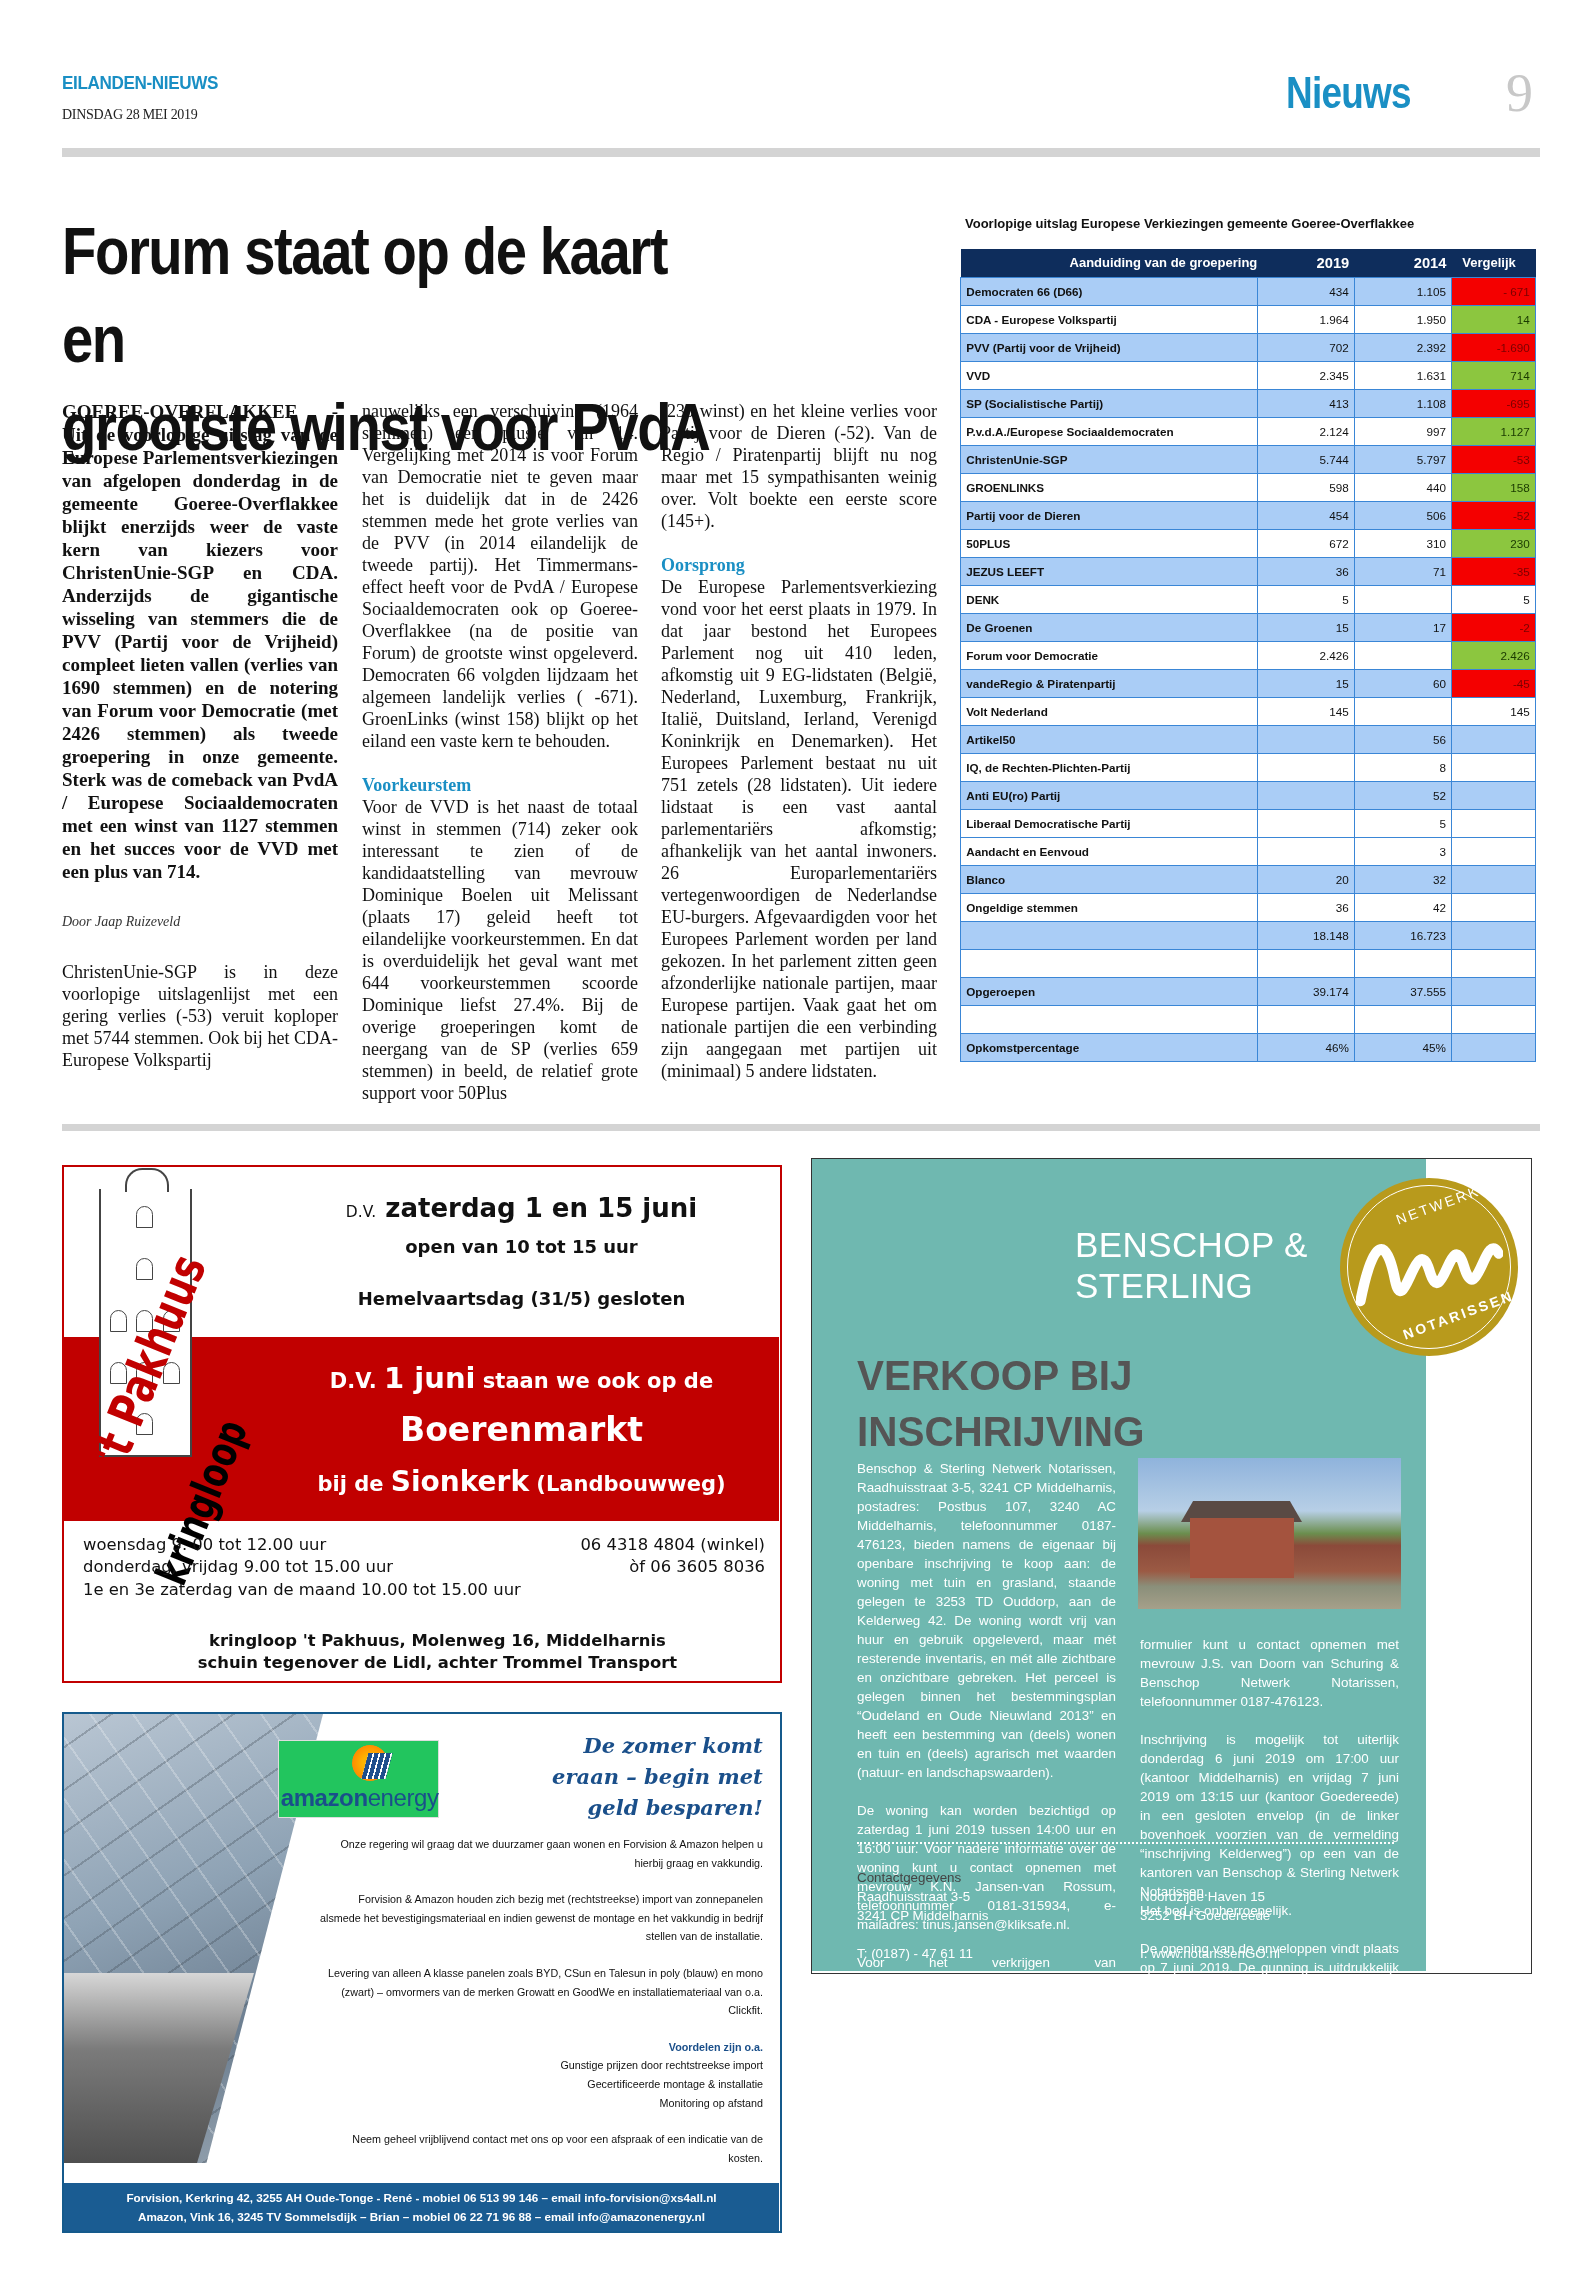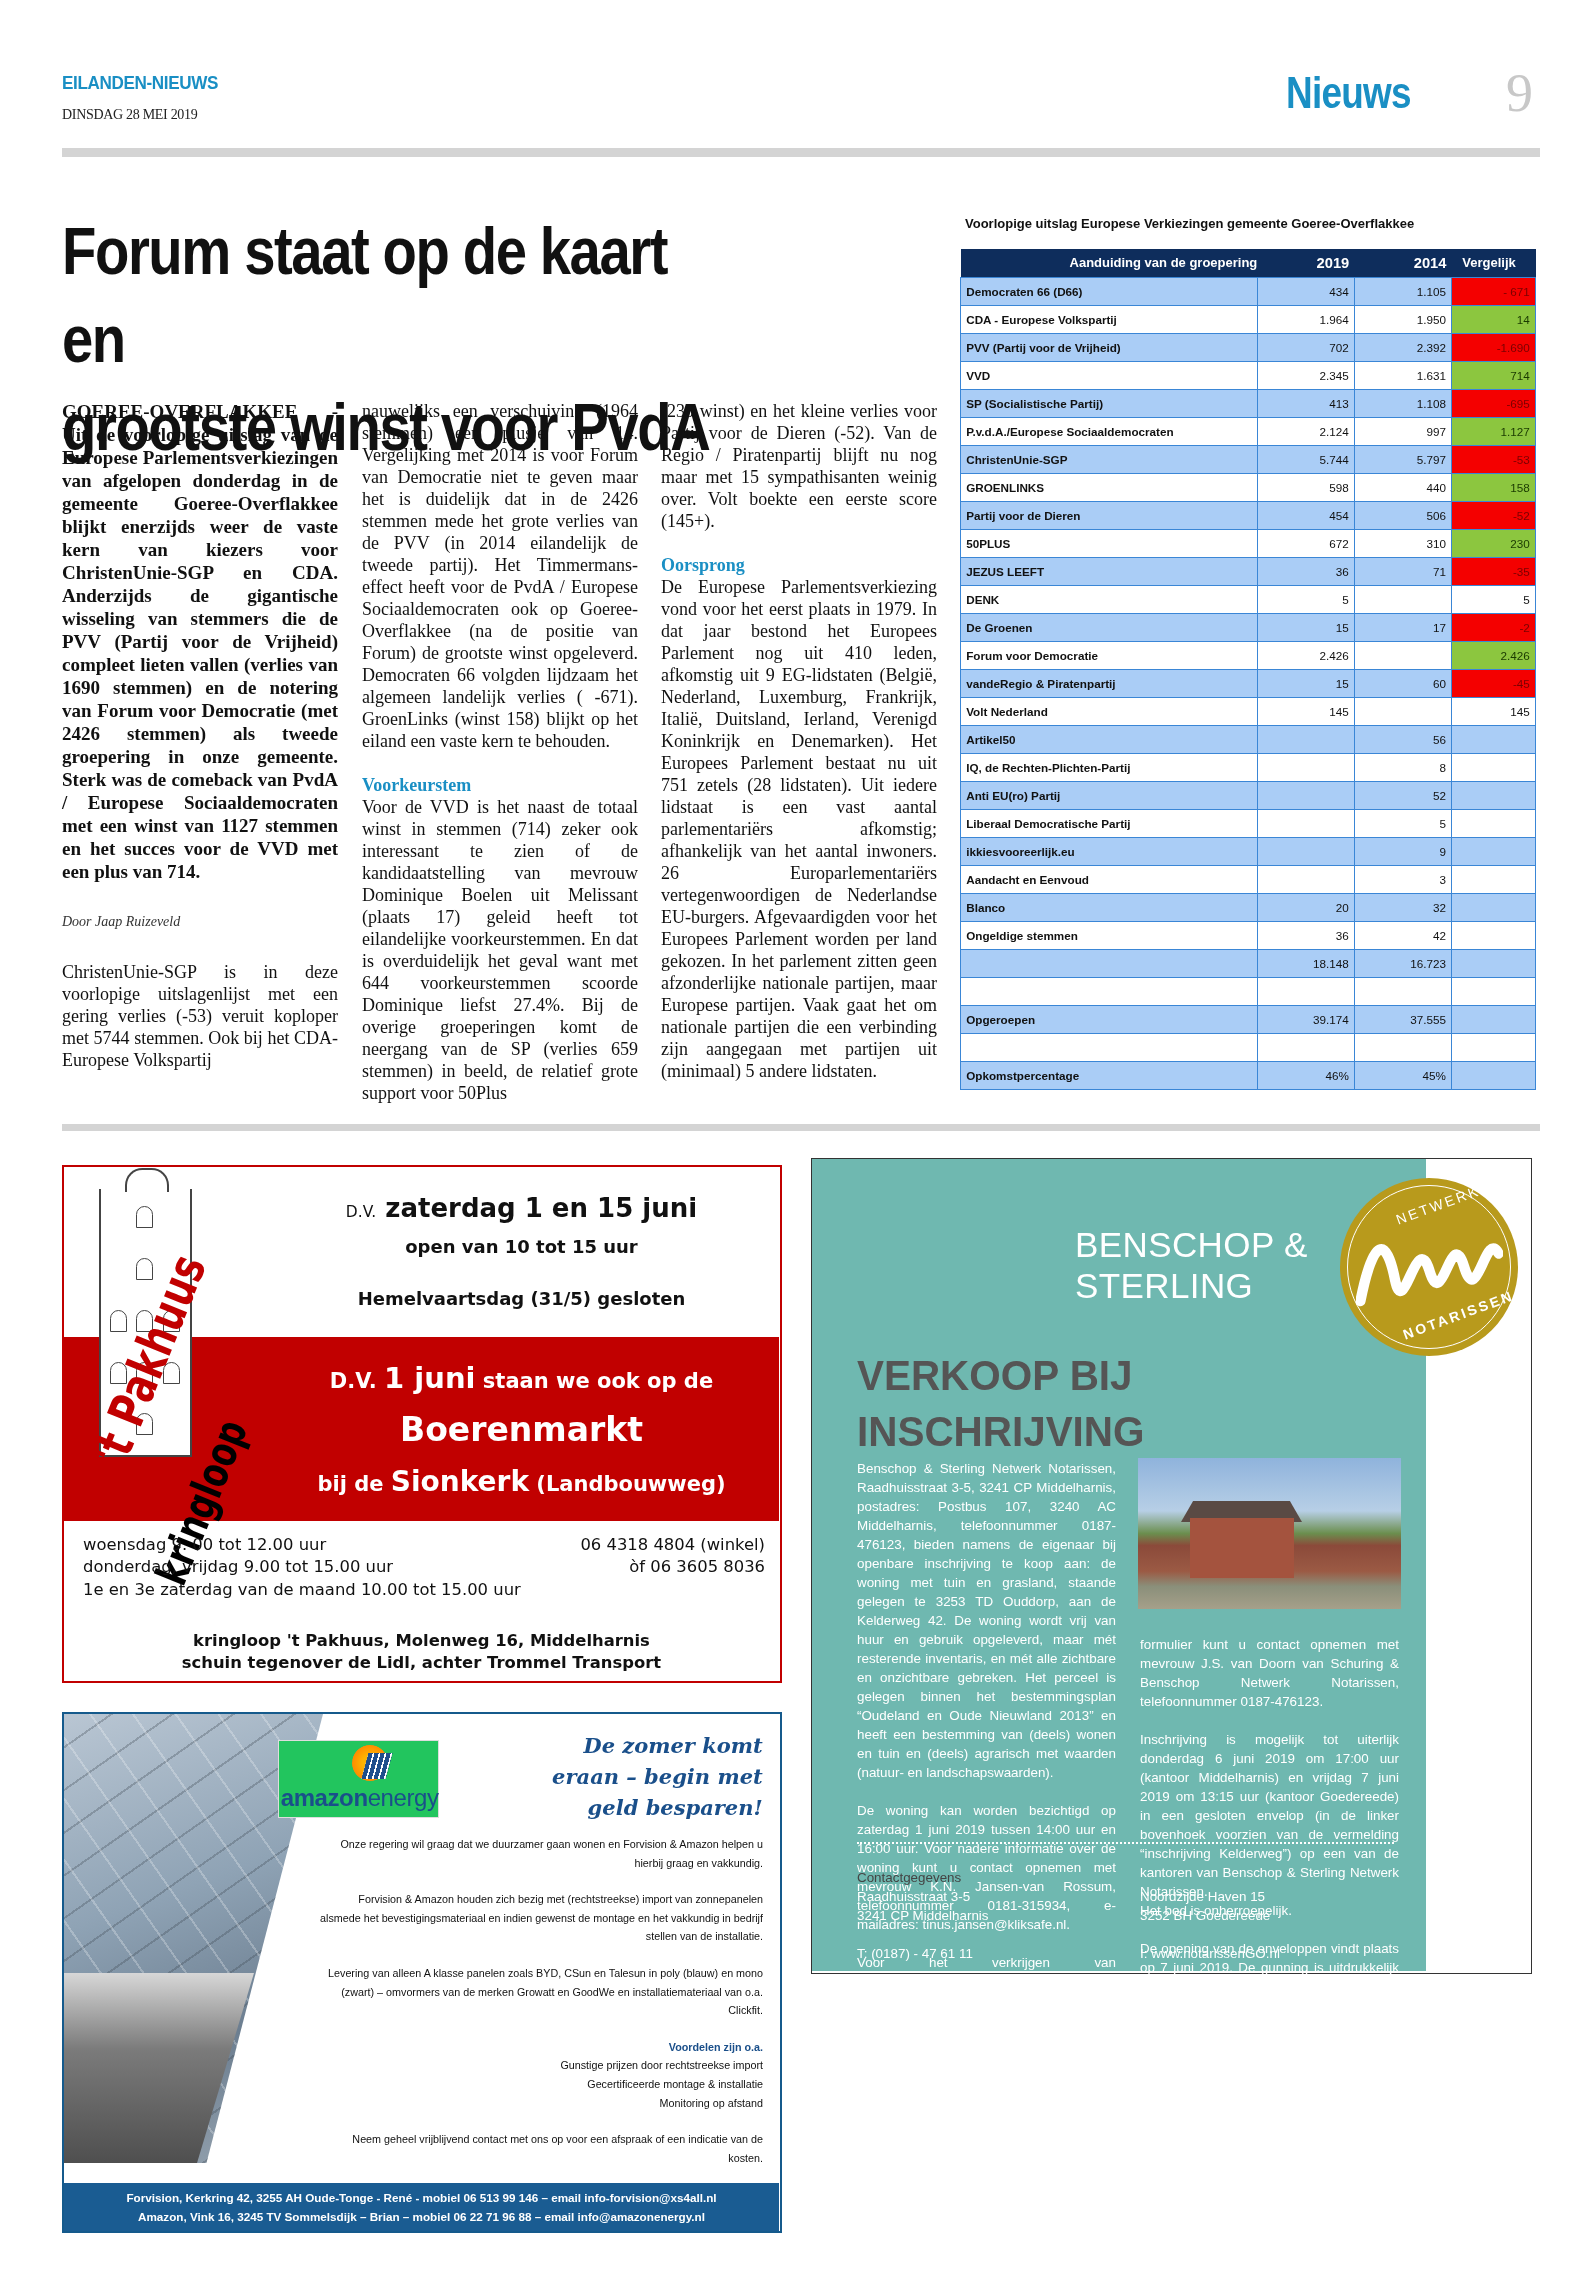--- a/index.html
+++ b/index.html
@@ -55,21 +55,21 @@
   .pk-l1 small { font-size: 15.5px; font-weight: 400; }
   .pk-l2 { top: 69px; font-size: 18px; font-weight: 700; }
   .pk-l3 { top: 121px; font-size: 18px; font-weight: 700; }
   .pk-l4 { top: 194px; font-size: 21px; color: #fff; font-weight: 700; }
   .pk-l4 big { font-size: 29px; }
   .pk-l5 { top: 243px; font-size: 33px; color: #fff; font-weight: 700; }
   .pk-l6 { top: 298px; font-size: 21px; color: #fff; font-weight: 700; }
   .pk-l6 big { font-size: 28px; }
   .pk-hours { position: absolute; left: 19px; top: 367px; width: 682px; font-size: 16.4px; line-height: 22.4px; }
   .pk-hours .row { display: flex; justify-content: space-between; }
-  .pk-addr { position: absolute; left: 0; top: 463px; width: 715px; text-align: center; font-size: 16.4px; font-weight: 700; line-height: 21.6px; }
+  .pk-addr { position: absolute; left: 16px; top: 463px; width: 715px; text-align: center; font-size: 16.4px; font-weight: 700; line-height: 21.6px; }
 
   
   .ad-amazon { position: absolute; left: 62px; top: 1712px; width: 720px; height: 521px; border: 2.6px solid #155a8c; background: #fff; font-family: "Liberation Sans", sans-serif; overflow: hidden; }
   .az-photo { position: absolute; left: 0; top: 0; width: 259px; height: 449px; background: linear-gradient(160deg, #b9c6d3 0%, #8fa3b5 40%, #6c7e90 70%, #9aa7b3 100%); clip-path: polygon(0 0, 100% 0, 55% 100%, 0 100%); }
   .az-photo::after { content: ""; position: absolute; left: 0; top: 0; width: 100%; height: 100%; background: repeating-linear-gradient(55deg, transparent 0 33px, rgba(255,255,255,0.25) 33px 35px), repeating-linear-gradient(-35deg, transparent 0 33px, rgba(60,70,80,0.3) 33px 35px); }
   .az-house { position: absolute; left: 0; top: 259px; width: 190px; height: 190px; background: linear-gradient(180deg, #d7d7d7 0%, #7b7b7b 40%, #4f4f4f 100%); clip-path: polygon(0 0, 100% 0, 70% 100%, 0 100%); }
   .az-logo { position: absolute; left: 214px; top: 26px; width: 161px; height: 78px; background: #22c55e; border: 0.9px solid #ddd; }
   .az-logo .sun { position: absolute; left: 73px; top: 4.3px; width: 36px; height: 36px; border-radius: 50%; background: radial-gradient(circle, #ffb300 30%, #ff8c00 70%, transparent 72%); }
   .az-logo .panel { position: absolute; left: 86px; top: 12px; width: 24px; height: 26px; background: repeating-linear-gradient(90deg, #1f4e8c 0 4.3px, #fff 4.3px 6px), #1f4e8c; transform: skewX(-15deg); }
   .az-logo .name { position: absolute; left: 1.7px; bottom: 5.2px; font-size: 24px; color: #1a4f8a; letter-spacing: -0.4px; }
@@ -257,26 +257,20 @@
         <td class="num"></td>
         <td class="num">52</td>
         <td class="cmpc"></td>
       </tr>
       <tr>
         <td class="name">Liberaal Democratische Partij</td>
         <td class="num"></td>
         <td class="num">5</td>
         <td class="cmpc"></td>
       </tr>
-      <tr class="alt">
-        <td class="name">ikkiesvooreerlijk.eu</td>
-        <td class="num"></td>
-        <td class="num">9</td>
-        <td class="cmpc"></td>
-      </tr>
       <tr>
         <td class="name">Aandacht en Eenvoud</td>
         <td class="num"></td>
         <td class="num">3</td>
         <td class="cmpc"></td>
       </tr>
       <tr class="alt">
         <td class="name">Blanco</td>
         <td class="num">20</td>
         <td class="num">32</td>

